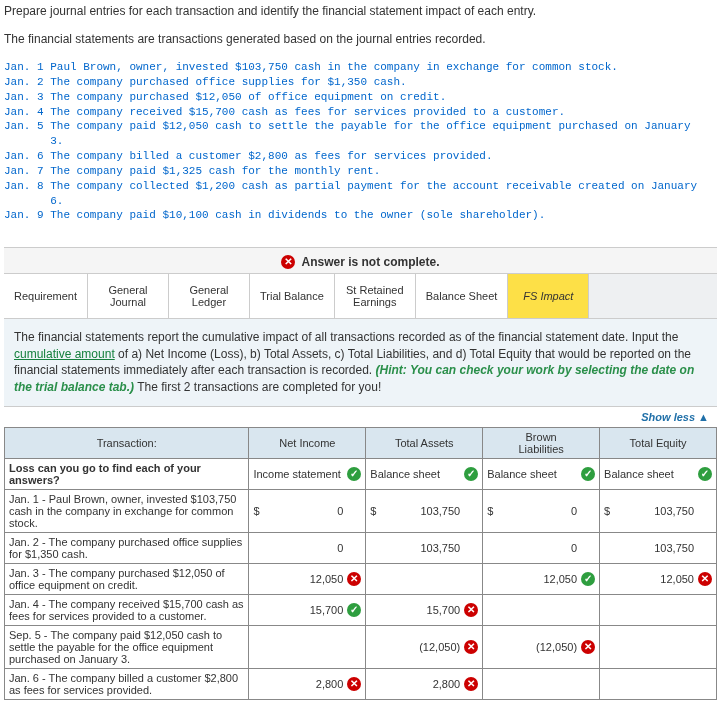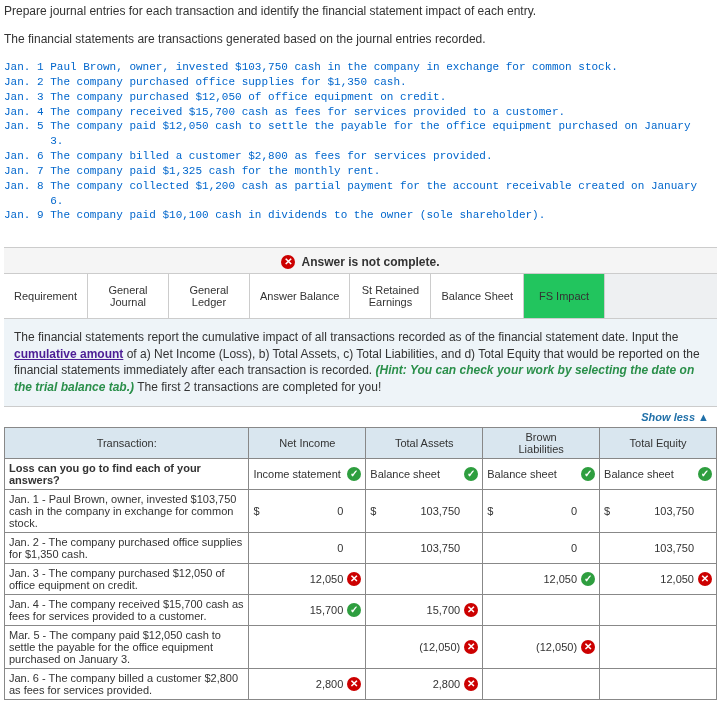--- a/index.html
+++ b/index.html
@@ -53,30 +53,31 @@
     font-size:11px;
     background:#fff;
     cursor:pointer;
     flex:0 0 auto;
     min-width:60px;
     display:flex;
     align-items:center;
     justify-content:center;
   }
   .tab.active {
-    background:#22c55e;
+    background:#fde047;
+    font-style:italic;
   }
   .hint-box {
     background:#eef4f8;
     padding:10px;
     font-size:12px;
     border-bottom:1px solid #ccc;
     line-height:1.4;
   }
-  .hint-box .cumulative { color:#4c1d95; text-decoration:underline; font-weight:bold; }
+  .hint-box .cumulative { color:#15803d; text-decoration:underline; font-weight:normal; }
   .hint-box .italic { font-style:italic; font-weight:bold; color:#2b6; color:#228844; }
   .showless {
     text-align:right;
     padding:4px 8px;
     font-size:11px;
     color:#1f6fa8;
     font-weight:bold;
     cursor:pointer;
     font-style:italic;
   }
@@ -145,21 +146,21 @@
     <span>Answer is not complete.</span>
   </span>
 </div>
 
 <div class="tabs">
   <div class="tab" style="white-space:pre-line">Requirement</div>
   <div class="tab" style="white-space:pre-line">General
 Journal</div>
   <div class="tab" style="white-space:pre-line">General
 Ledger</div>
-  <div class="tab">Answer Balance</div>
+  <div class="tab">Trial Balance</div>
   <div class="tab" style="white-space:pre-line">St Retained
 Earnings</div>
   <div class="tab">Balance Sheet</div>
   <div class="tab active">FS Impact</div>
 </div>
 
 <div class="hint-box">
   <span>The financial statements report the cumulative impact of all transactions recorded as of the financial statement date. Input the </span><span class="cumulative">cumulative amount</span><span> of a) Net Income (Loss), b) Total Assets, c) Total Liabilities, and d) Total Equity that would be reported on the financial statements immediately after each transaction is recorded. </span><span class="italic" style="color:#2a8f4a">(Hint: You can check your work by selecting the date on the trial balance tab.)</span><span> The first 2 transactions are completed for you!</span>
 </div>
 
@@ -333,21 +334,21 @@
         </td>
         <td>
           <div class="cellflex">
             <span class="dollar"></span>
             <span class="val"></span>
             <span style="width:18px;display:inline-block"></span>
           </div>
         </td>
       </tr>
       <tr>
-        <td>Mar. 5 - The company paid $12,050 cash to settle the payable for the office equipment purchased on January 3.</td>
+        <td>Sep. 5 - The company paid $12,050 cash to settle the payable for the office equipment purchased on January 3.</td>
         <td>
           <div class="cellflex">
             <span class="dollar"></span>
             <span class="val"></span>
             <span style="width:18px;display:inline-block"></span>
           </div>
         </td>
         <td>
           <div class="cellflex">
             <span class="dollar"></span>

